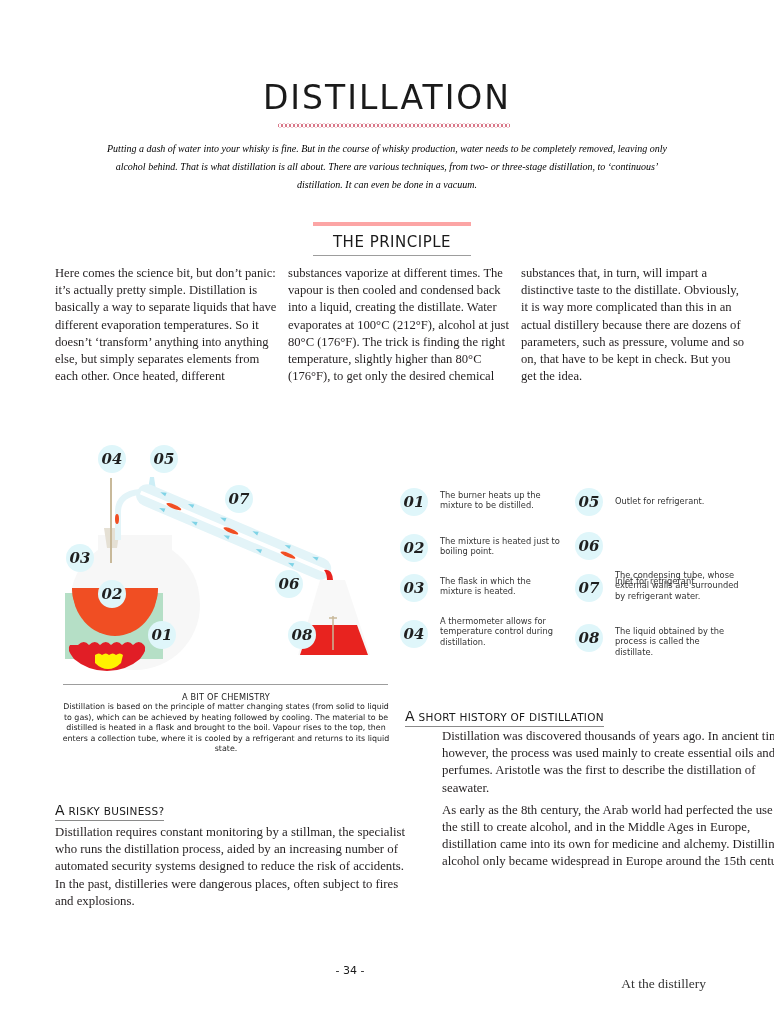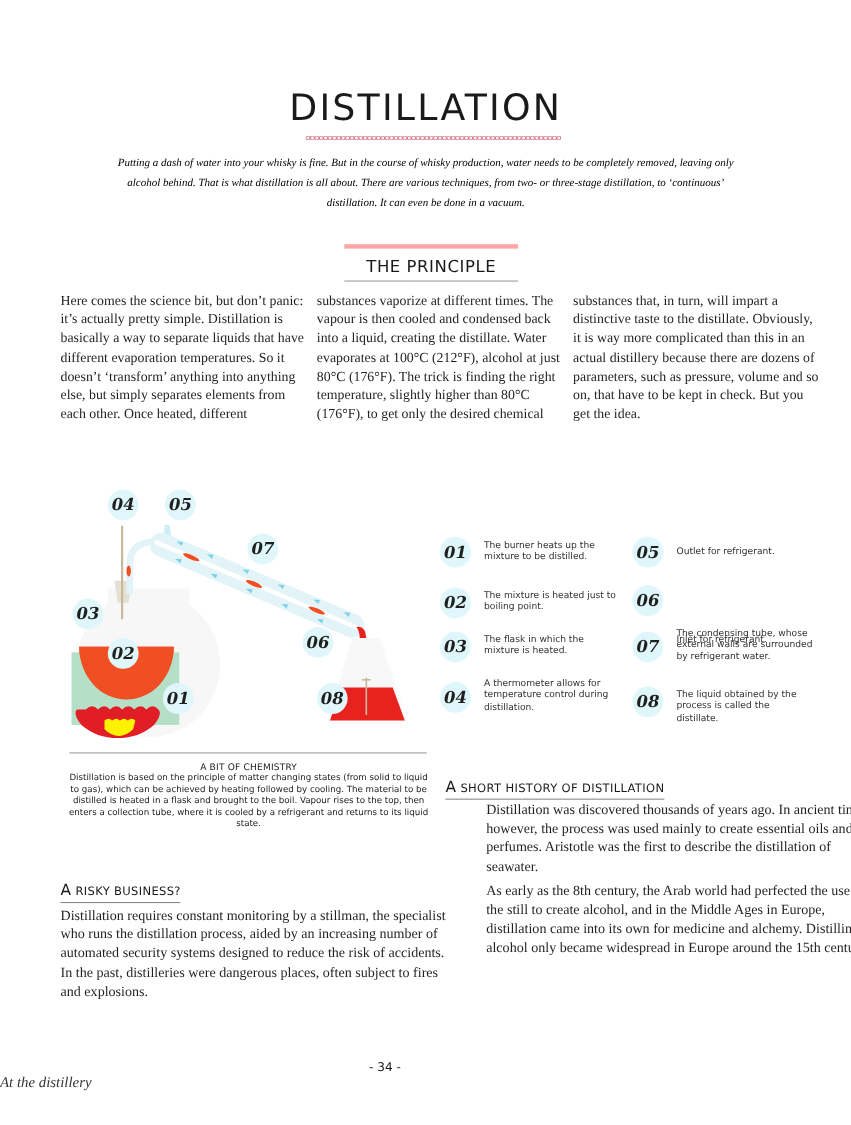--- a/index.html
+++ b/index.html
@@ -74,22 +74,22 @@
   .sec-body { position: absolute; font-size: 12.8px; line-height: 17.2px; color: #231f20; }
   .risky-body { left: 55px; top: 824px; width: 355px; }
   .history-body { left: 429px; top: 728px; width: 360px; margin-left: 13px; }
   .history-body p { margin-bottom: 5px; }
 
   .pagenum {
     position: absolute; left: 0; top: 964px; width: 700px; text-align: center;
     font-family: "DejaVu Sans", sans-serif; font-size: 11px; color: #1a1a1a;
   }
   .running {
-    position: absolute; left: 0; top: 976px; width: 706px; text-align: left;
-    font-style: italic; font-size: 13.5px; color: #333;
+    position: absolute; left: 0; top: 976px; width: 706px; text-align: right;
+    font-size: 13.5px; color: #333;
   }
 </style>
 </head>
 <body>
 
 <h1 class="title">DISTILLATION</h1>
 <div class="squiggle"></div>
 <p class="intro">Putting a dash of water into your whisky is fine. But in the course of whisky production, water needs to be completely removed, leaving only alcohol behind. That is what distillation is all about. There are various techniques, from two- or three-stage distillation, to ‘continuous’ distillation. It can even be done in a vacuum.</p>
 
 <div class="principle-head">THE PRINCIPLE</div>

